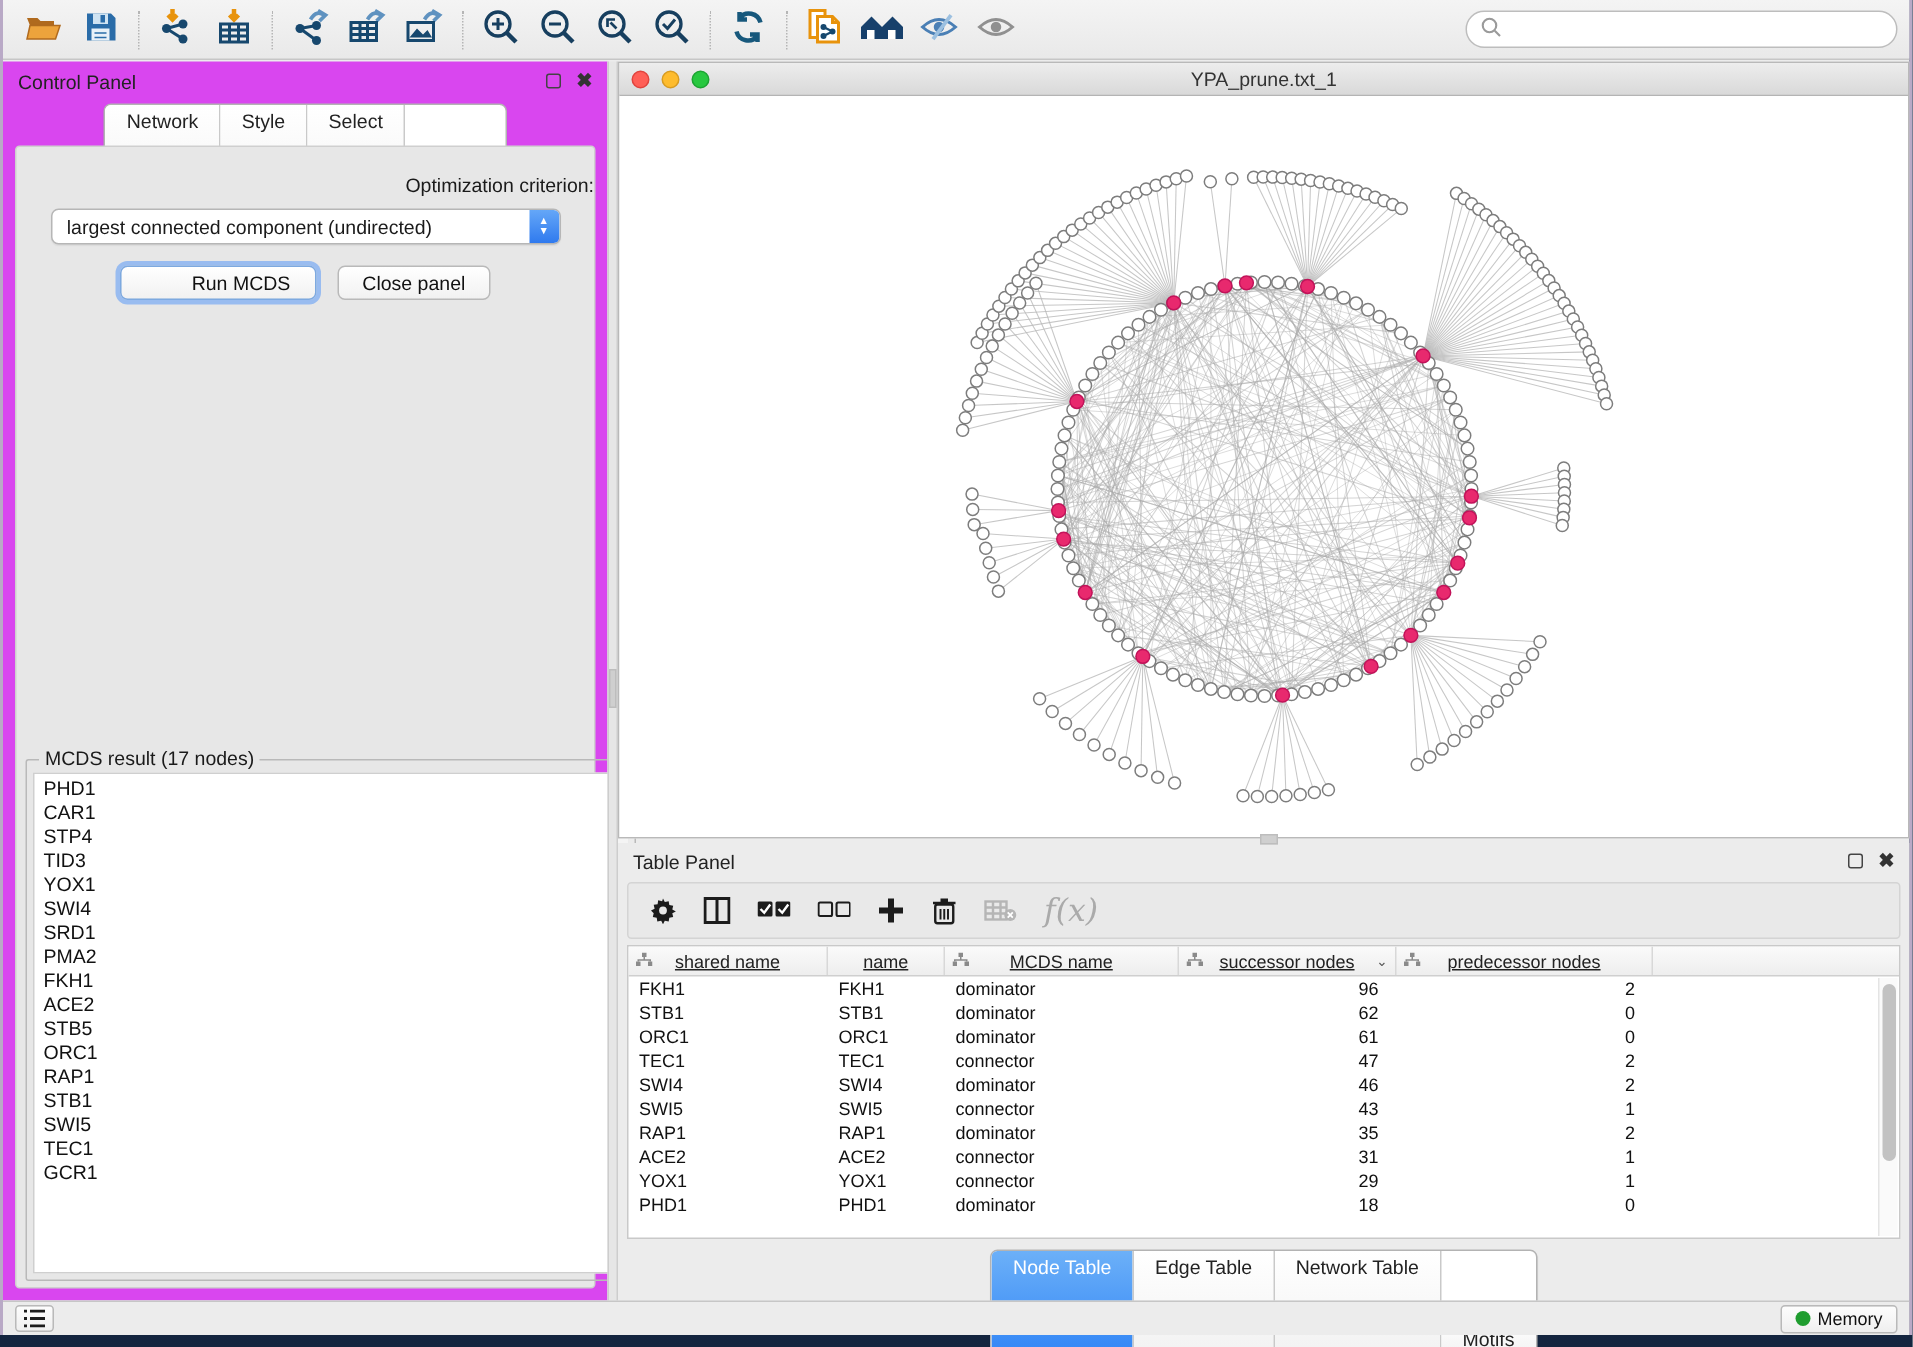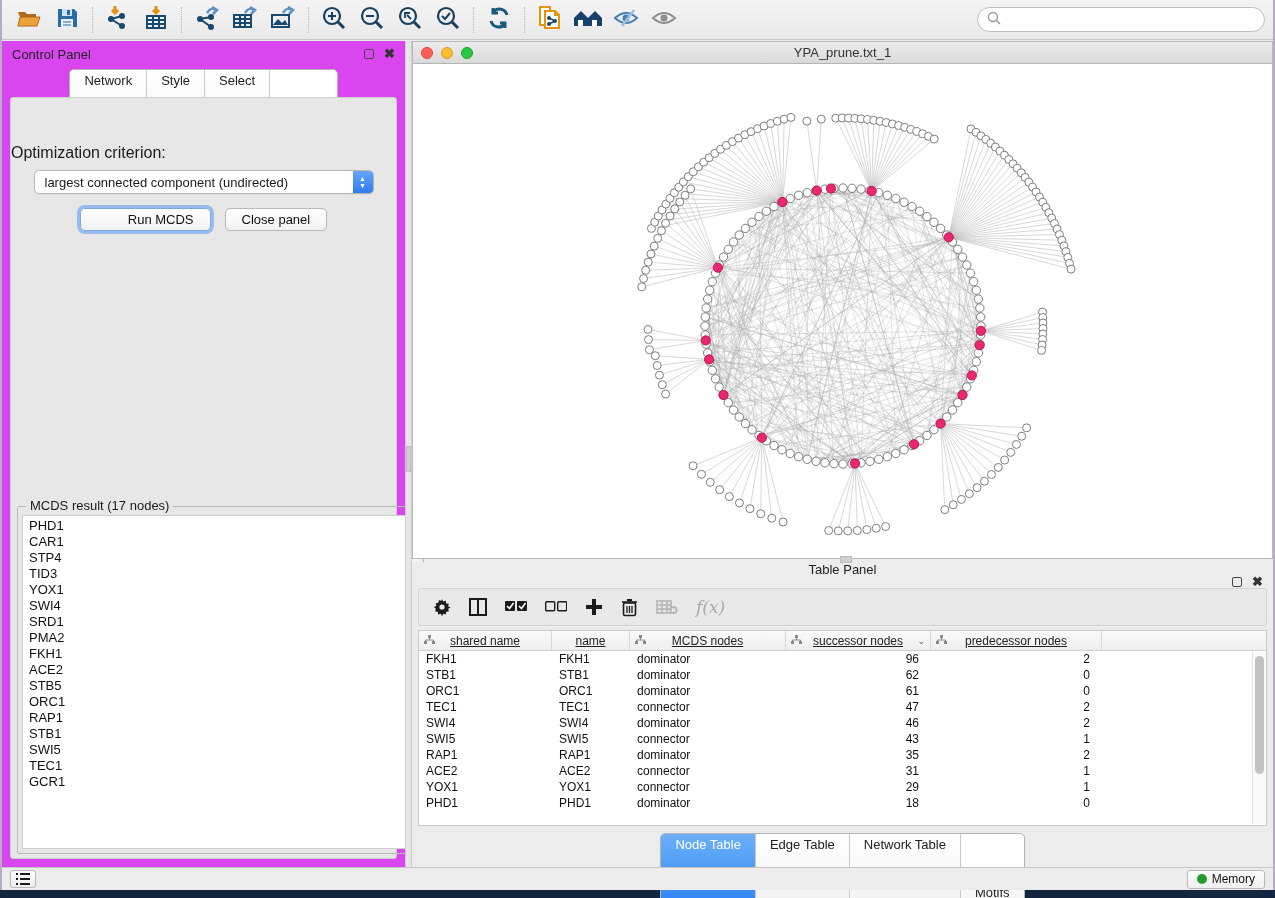--- a/index.html
+++ b/index.html
@@ -25,21 +25,21 @@
   .cp-title { font-size:13px; color:#222; }
   .win-btns { margin-left:auto; display:flex; gap:10px; align-items:center; color:#333; }
   .win-float { width:10px; height:10px; border:1.5px solid #444; border-radius:2px; }
   .win-close { font-size:13px; font-weight:bold; line-height:10px; }
   .seg-bar { display:flex; justify-content:center; margin-top:2px; }
   .seg { display:flex; border:1px solid #b3b3b3; border-radius:5px; overflow:hidden; background:#fff; box-shadow:0 1px 1px rgba(0,0,0,.08); }
   .seg-item { padding:3px 14px; font-size:13px; color:#222; background:linear-gradient(#ffffff,#f2f2f2); border-right:1px solid #c9c9c9; cursor:default; }
   .seg-item:last-child { border-right:none;margin-top:48px; }
   .seg-item.active { background:linear-gradient(#6cb0f8,#3286f6); color:#fff; }
   .cp-body { position:absolute; left:8px; top:56px; width:387px; height:762px; background:#e7e7e7; border:1px solid #cfcfcf; border-radius:3px; padding-top:18px; }
-  .opt-label { text-align:left; font-size:16px; color:#1a1a1a;margin-top:28px; }
+  .opt-label { text-align:right; font-size:13px; color:#1a1a1a; }
   .dropdown { margin:8px auto 0; width:340px; height:24px; background:#fff; border:1px solid #b6b6b6; border-radius:5px; display:flex; align-items:center; overflow:hidden; box-shadow:0 1px 1px rgba(0,0,0,.06); }
   .dropdown-text { flex:1; padding-left:10px; font-size:13px; white-space:nowrap; }
   .dropdown-stepper { width:20px; height:24px; background:linear-gradient(#67a9f8,#2d78ee); display:flex; flex-direction:column; align-items:center; justify-content:center; gap:1px; }
   .dropdown-stepper span { color:#fff; font-size:7px; line-height:6px; }
   .btn-row { display:flex; justify-content:center; gap:14px; margin-top:14px; }
   .mac-btn { padding:3px 16px; font-size:13px; background:linear-gradient(#ffffff,#f1f1f1); border:1px solid #b9b9b9; border-radius:5px; color:#111; }
   .mac-btn.focused { box-shadow:0 0 0 3px rgba(110,165,245,.65); border-color:#7da9e0;padding-left:47px; }
   .result-group { position:absolute; left:6px; top:408px; width:407px; height:348px; border:1px solid #b9b9b9; border-radius:2px; }
   .result-legend { position:absolute; top:-9px; left:8px; background:#e7e7e7; padding:0 4px; font-size:13px; color:#1a1a1a; }
   .result-list { position:absolute; inset:8px 4px 4px 4px; background:#fff; border:1px solid #cfcfcf; overflow:hidden; padding:2px 0 0 6px; }
@@ -57,24 +57,24 @@
   .traffic { display:flex; gap:8px; }
   .light { width:12px; height:12px; border-radius:50%; }
   .light.red { background:#ff5f57; border:1px solid #e0443e; }
   .light.yellow { background:#febc2e; border:1px solid #d89c22; }
   .light.green { background:#28c840; border:1px solid #1ea433; }
   .net-title { position:absolute; left:0; right:0; text-align:center; font-size:13px; color:#333; }
   .net-canvas { position:relative; width:859px; height:494px; background:#fff; }
 
   
   .table-panel { position:absolute; left:410px; top:562px; width:861px; height:305px; background:#ececec; }
-  .tp-header { height:24px; display:flex; align-items:center; padding:0 10px;flex-direction:column; }
+  .tp-header { height:24px; display:flex; align-items:center; padding:0 10px; }
   .tp-toolbar { margin:2px 6px 0 6px; height:38px; background:#e9e9e9; border:1px solid #d4d4d4; border-radius:3px; display:flex; align-items:center; gap:18px; padding:0 14px; }
   .tp-icon { display:flex; align-items:center; justify-content:center; }
-  .fx { font-family:"DejaVu Serif", serif; font-style:italic; font-size:17px; color:#aaa; }
+  .fx { font-family:"DejaVu Serif", serif; font-style:italic; font-size:21px; color:#aaa; }
   .tp-table { margin:4px 6px 0 6px; height:196px; background:#fff; border:1px solid #c9c9c9; position:relative; overflow:hidden; }
   .thead { display:flex; height:20px; background:linear-gradient(#fafafa,#eeeeee); border-bottom:1px solid #cfcfcf; }
   .th { position:relative; display:flex; align-items:center; justify-content:center; font-size:12px; color:#222; border-right:1px solid #d8d8d8;text-decoration:underline; }
   .th .h-icon { position:absolute; left:5px; }
   .th .sort { position:absolute; right:5px; font-size:9px; color:#555; }
   .tbody { position:relative; }
   .tr { display:flex; height:16px; }
   .td { font-size:12px; line-height:16px; color:#111; white-space:nowrap; overflow:hidden; }
   .td.left { padding-left:7px; text-align:left; }
   .td.right { padding-right:12px; text-align:right; }
@@ -1163,21 +1163,21 @@
             <div class="th" style="width: 78px;">
               <span>name</span>
             </div>
             <div class="th" style="width: 156px;">
               <span class="h-icon"><svg width="11" height="10" viewBox="0 0 11 10">
                   <rect x="4" y="0" width="3" height="3" fill="#8a8a8a"></rect>
                   <rect x="0" y="6" width="3" height="3" fill="#8a8a8a"></rect>
                   <rect x="8" y="6" width="3" height="3" fill="#8a8a8a"></rect>
                   <path d="M5.5 3 v2 M1.5 6 v-1 h8 v1" stroke="#8a8a8a" fill="none"></path>
                 </svg></span>
-              <span>MCDS nodes</span>
+              <span>MCDS name</span>
             </div>
             <div class="th" style="width: 145px;">
               <span class="h-icon"><svg width="11" height="10" viewBox="0 0 11 10">
                   <rect x="4" y="0" width="3" height="3" fill="#8a8a8a"></rect>
                   <rect x="0" y="6" width="3" height="3" fill="#8a8a8a"></rect>
                   <rect x="8" y="6" width="3" height="3" fill="#8a8a8a"></rect>
                   <path d="M5.5 3 v2 M1.5 6 v-1 h8 v1" stroke="#8a8a8a" fill="none"></path>
                 </svg></span>
               <span>successor nodes</span>
               <span class="sort">⌄</span>

